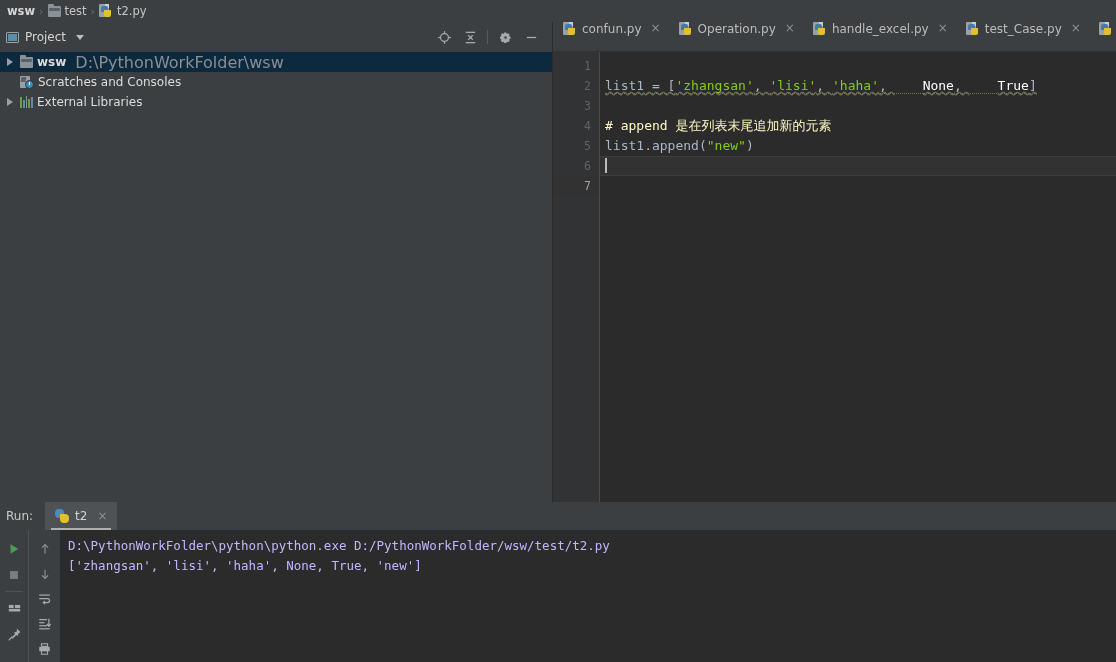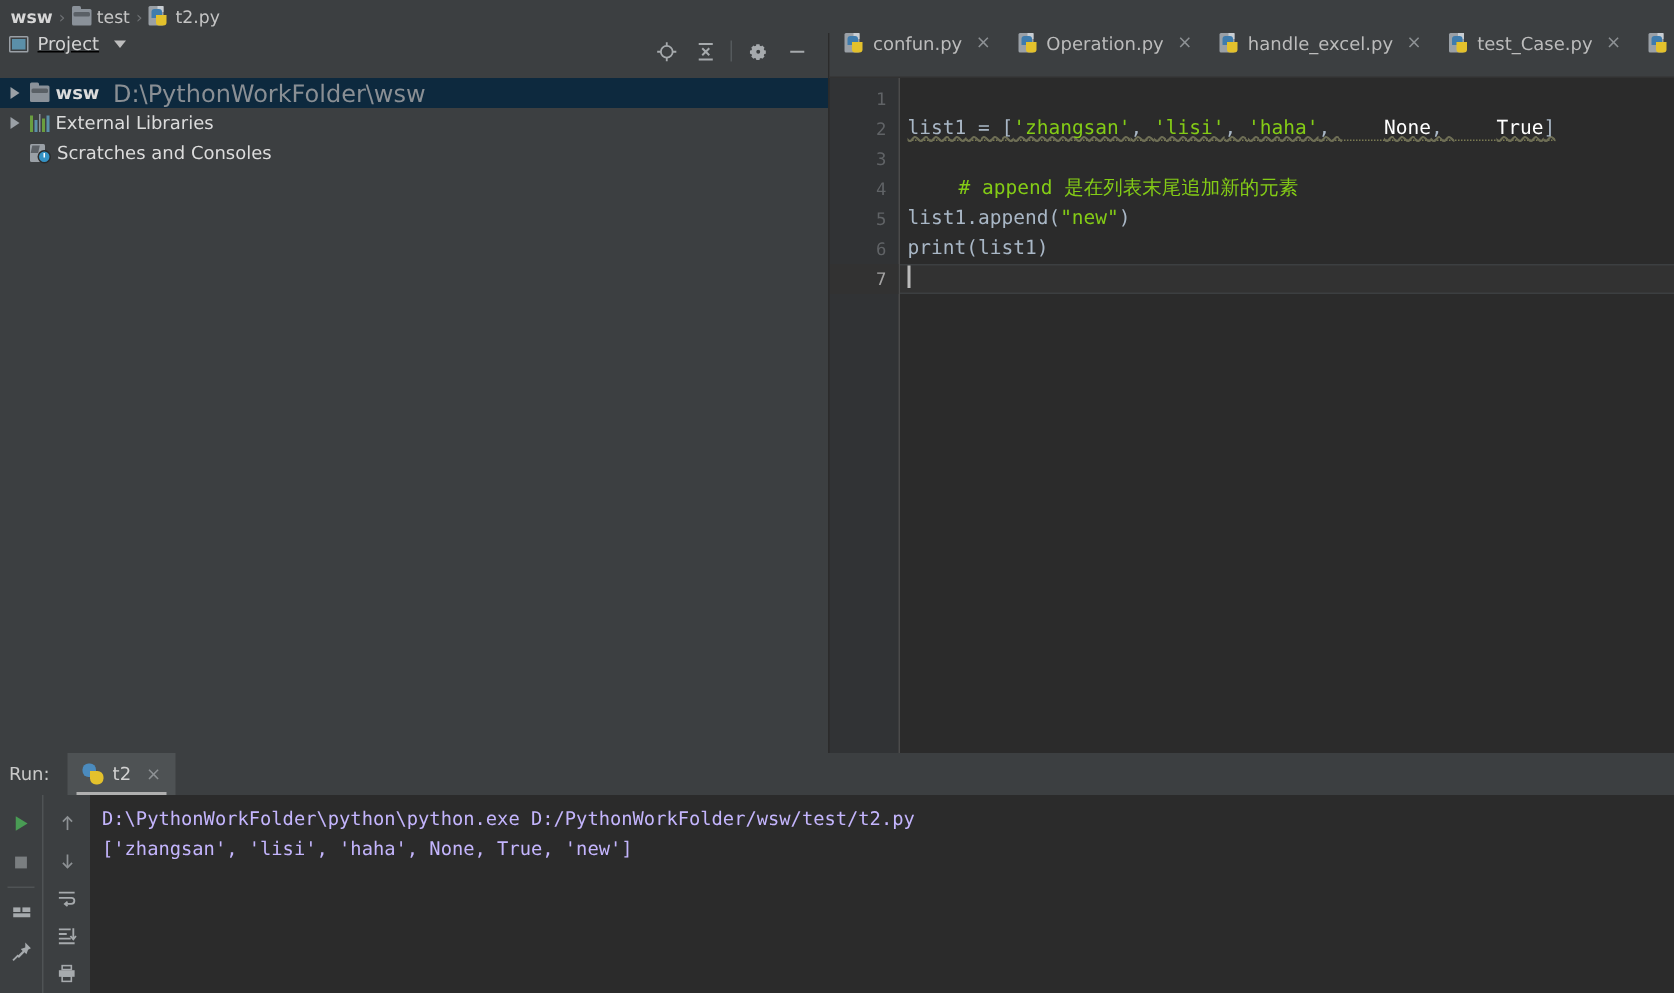--- a/index.html
+++ b/index.html
@@ -54,22 +54,22 @@
     position: absolute; left: 5px; top: 6px; width: 7px; height: 7px;
     background: #e3c12c; border-radius: 0 0 2px 2px;
   }
 
   
   .project-panel {
     position: absolute; left: 0; top: 22px; width: 552px; height: 480px;
     background: #3c3f41;
   }
   .panel-header {
-    height: 30px; display: flex; align-items: flex-start;
-    padding-left: 6px; border-bottom: 0px; text-decoration: underline;
+    height: 30px; display: flex; align-items: center;
+    padding-left: 6px; border-bottom: 0px;
   }
   .panel-title {
     display: flex; align-items: center; gap: 6px;
     font-size: 12px; color: #d4d4d4;
   }
   .ic-window {
     width: 13px; height: 11px; border: 1px solid #9aa0a6; border-radius: 1px;
     position: relative; background: #3c3f41; display: inline-block;
   }
   .ic-window::after {
@@ -178,21 +178,21 @@
     height: 20px; line-height: 20px; padding-left: 5px; white-space: pre;
   }
   .code .line.current {
     background: #323232;
     box-shadow: inset 0 1px 0 #3c3f41, inset 0 -1px 0 #3c3f41;
   }
   .t-ident { color: #a9b7c6; text-align: center; }
   .t-op    { color: #a9b7c6; }
   .t-str   { color: #84cc16; }
   .t-kw    { color: #ffffff; margin-left: 28px; }
-  .t-comment { color: #84cc16; margin-left: 34px; }
+  .t-comment { color: #fef9c3; }
   .warn-underline {
     border-bottom: 1px dotted #7a7a52;
     text-decoration: underline wavy #6e6e55;
     text-decoration-skip-ink: none;
   }
   .caret {
     display: inline-block; width: 2px; height: 15px; background: #bbbbbb;
     vertical-align: -3px;
   }
 
@@ -316,43 +316,43 @@
     </div>
 
     <div class="tree">
       <div class="tree-row selected">
         <span class="tw">
             <span class="tw-arrow"></span>
           </span>
         <span class="ic-folder"></span>
         <span class="tree-label bold">wsw</span>
         <span class="tree-sub">D:\PythonWorkFolder\wsw</span>
+      </div>
+      <div class="tree-row">
+        <span class="tw"></span>
+        <span class="ic-scratch">
+          <span class="sc-page"></span>
+            <span class="sc-mark"></span>
+            <span class="sc-clock"></span>
+        </span>
+        <span class="tree-label">Scratches and Consoles</span>
       </div>
       <div class="tree-row">
         <span class="tw">
             <span class="tw-arrow"></span>
           </span>
         <span class="ic-libs">
           <i style="height:11px;background:#6a9e3f"></i>
           <i style="height:8px;background:#5b8fa8"></i>
           <i style="height:12px;background:#8a9199"></i>
           <i style="height:9px;background:#6a9e3f"></i>
           <i style="height:11px;background:#5b8fa8"></i>
         </span>
         <span class="tree-label">External Libraries</span>
       </div>
-      <div class="tree-row">
-        <span class="tw"></span>
-        <span class="ic-scratch">
-          <span class="sc-page"></span>
-            <span class="sc-mark"></span>
-            <span class="sc-clock"></span>
-        </span>
-        <span class="tree-label">Scratches and Consoles</span>
-      </div>
     </div>
   </div>
 
   <div class="v-divider"></div>
 
   <div class="editor-area">
 
     <div class="tabbar">
       <div class="tab">
         <span class="ic-py">
@@ -415,21 +415,20 @@
         <div class="ln">6</div>
         <div class="ln current">7</div>
       </div>
 
       <div class="code">
         <div class="line"></div>
         <div class="line"><span class="warn-underline"><span class="t-ident">list1</span><span class="t-op"> = [</span><span class="t-str">'zhangsan'</span><span class="t-op">, </span><span class="t-str">'lisi'</span><span class="t-op">, </span><span class="t-str">'haha'</span><span class="t-op">, </span><span class="t-kw">None</span><span class="t-op">, </span><span class="t-kw">True</span><span class="t-op">]</span></span></div>
         <div class="line"></div>
         <div class="line"><span class="t-comment"># append 是在列表末尾追加新的元素</span></div>
         <div class="line"><span class="t-ident">list1.append(</span><span class="t-str">"new"</span><span class="t-ident">)</span></div>
-        <div class="line"><span class="t-ident">print(list1)</span></div>
         <div class="line current"><span class="caret"></span></div>
       </div>
     </div>
   </div>
 
   <div class="run-panel">
     <div class="run-header">
       <span class="run-label">Run:</span>
       <div class="run-tab">
         <span class="ic-py-round">

